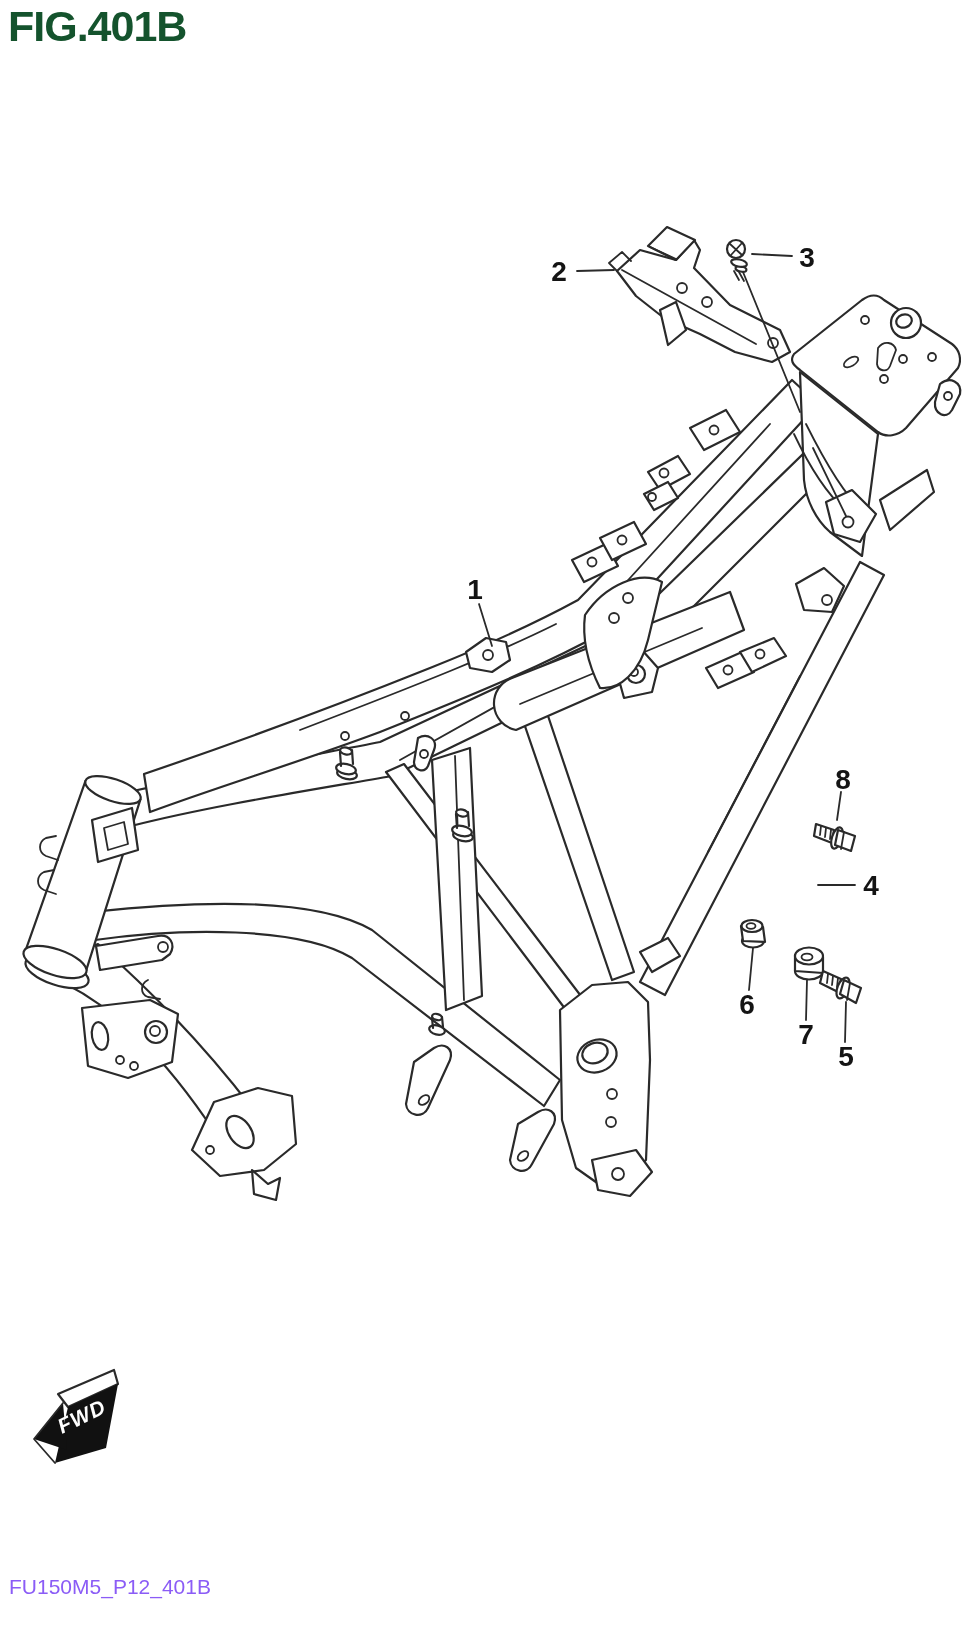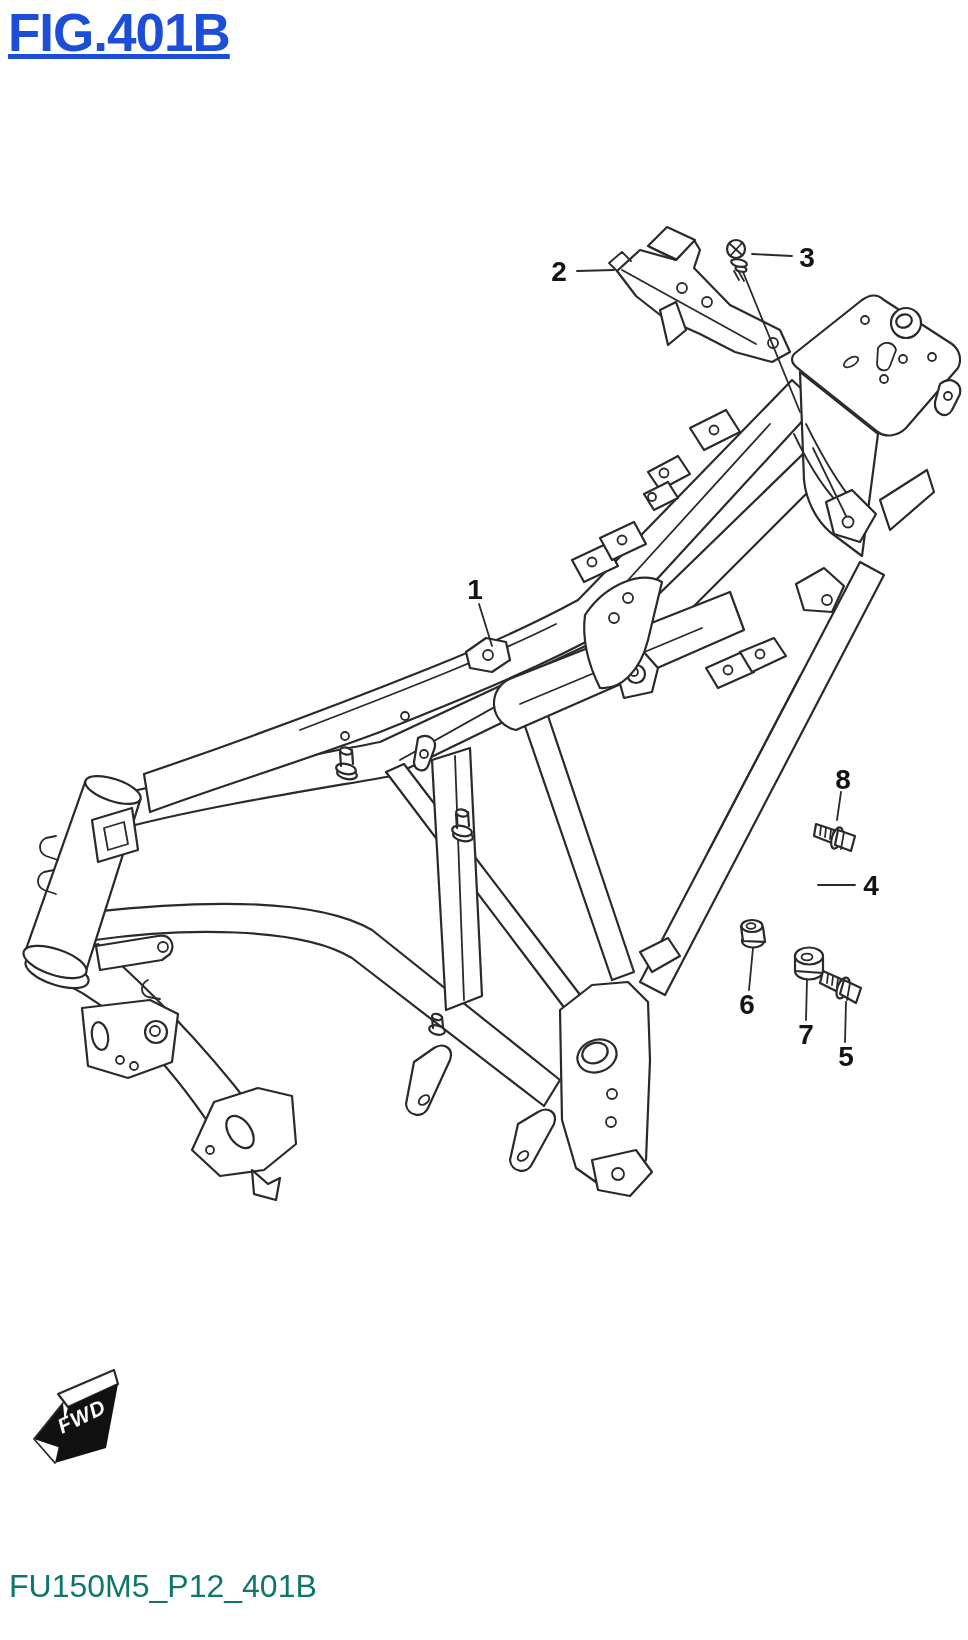--- a/index.html
+++ b/index.html
@@ -1,20 +1,20 @@
 <!DOCTYPE html>
 <html><head>
 <meta charset="utf-8">
 <style>
   html,body{margin:0;padding:0;background:#fff;}
   .page{position:relative;width:968px;height:1640px;background:#ffffff;overflow:hidden;
         font-family:"Liberation Sans", sans-serif;}
-  .fig-title{position:absolute;left:8px;top:2px;font-size:53px;font-weight:bold;
-             letter-spacing:-1px;color:#1d4ed8;text-decoration:underline;}
-  .footer{position:absolute;left:9px;top:1570px;font-size:32px;color:#0f766e;line-height:33px;}
+  .fig-title{position:absolute;left:8px;top:2px;font-size:43px;font-weight:bold;
+             letter-spacing:-1px;color:#14532d;}
+  .footer{position:absolute;left:9px;top:1570px;font-size:21px;color:#8b5cf6;line-height:33px;}
   svg text.callout{font-family:"Liberation Sans", sans-serif;font-size:28px;font-weight:600;fill:#141414;}
   svg text.fwd{font-family:"Liberation Sans", sans-serif;font-size:21px;font-weight:bold;
                font-style:italic;fill:#ffffff;letter-spacing:1px;}
   svg .ln{stroke:#2a2a2a;stroke-width:2.2;fill:none;stroke-linecap:round;stroke-linejoin:round;}
   svg .wh{fill:#ffffff;}
   svg .thin{stroke-width:1.8;}
   svg .blk{fill:#111111;stroke:none;}
 </style>
 </head>
 <body>

